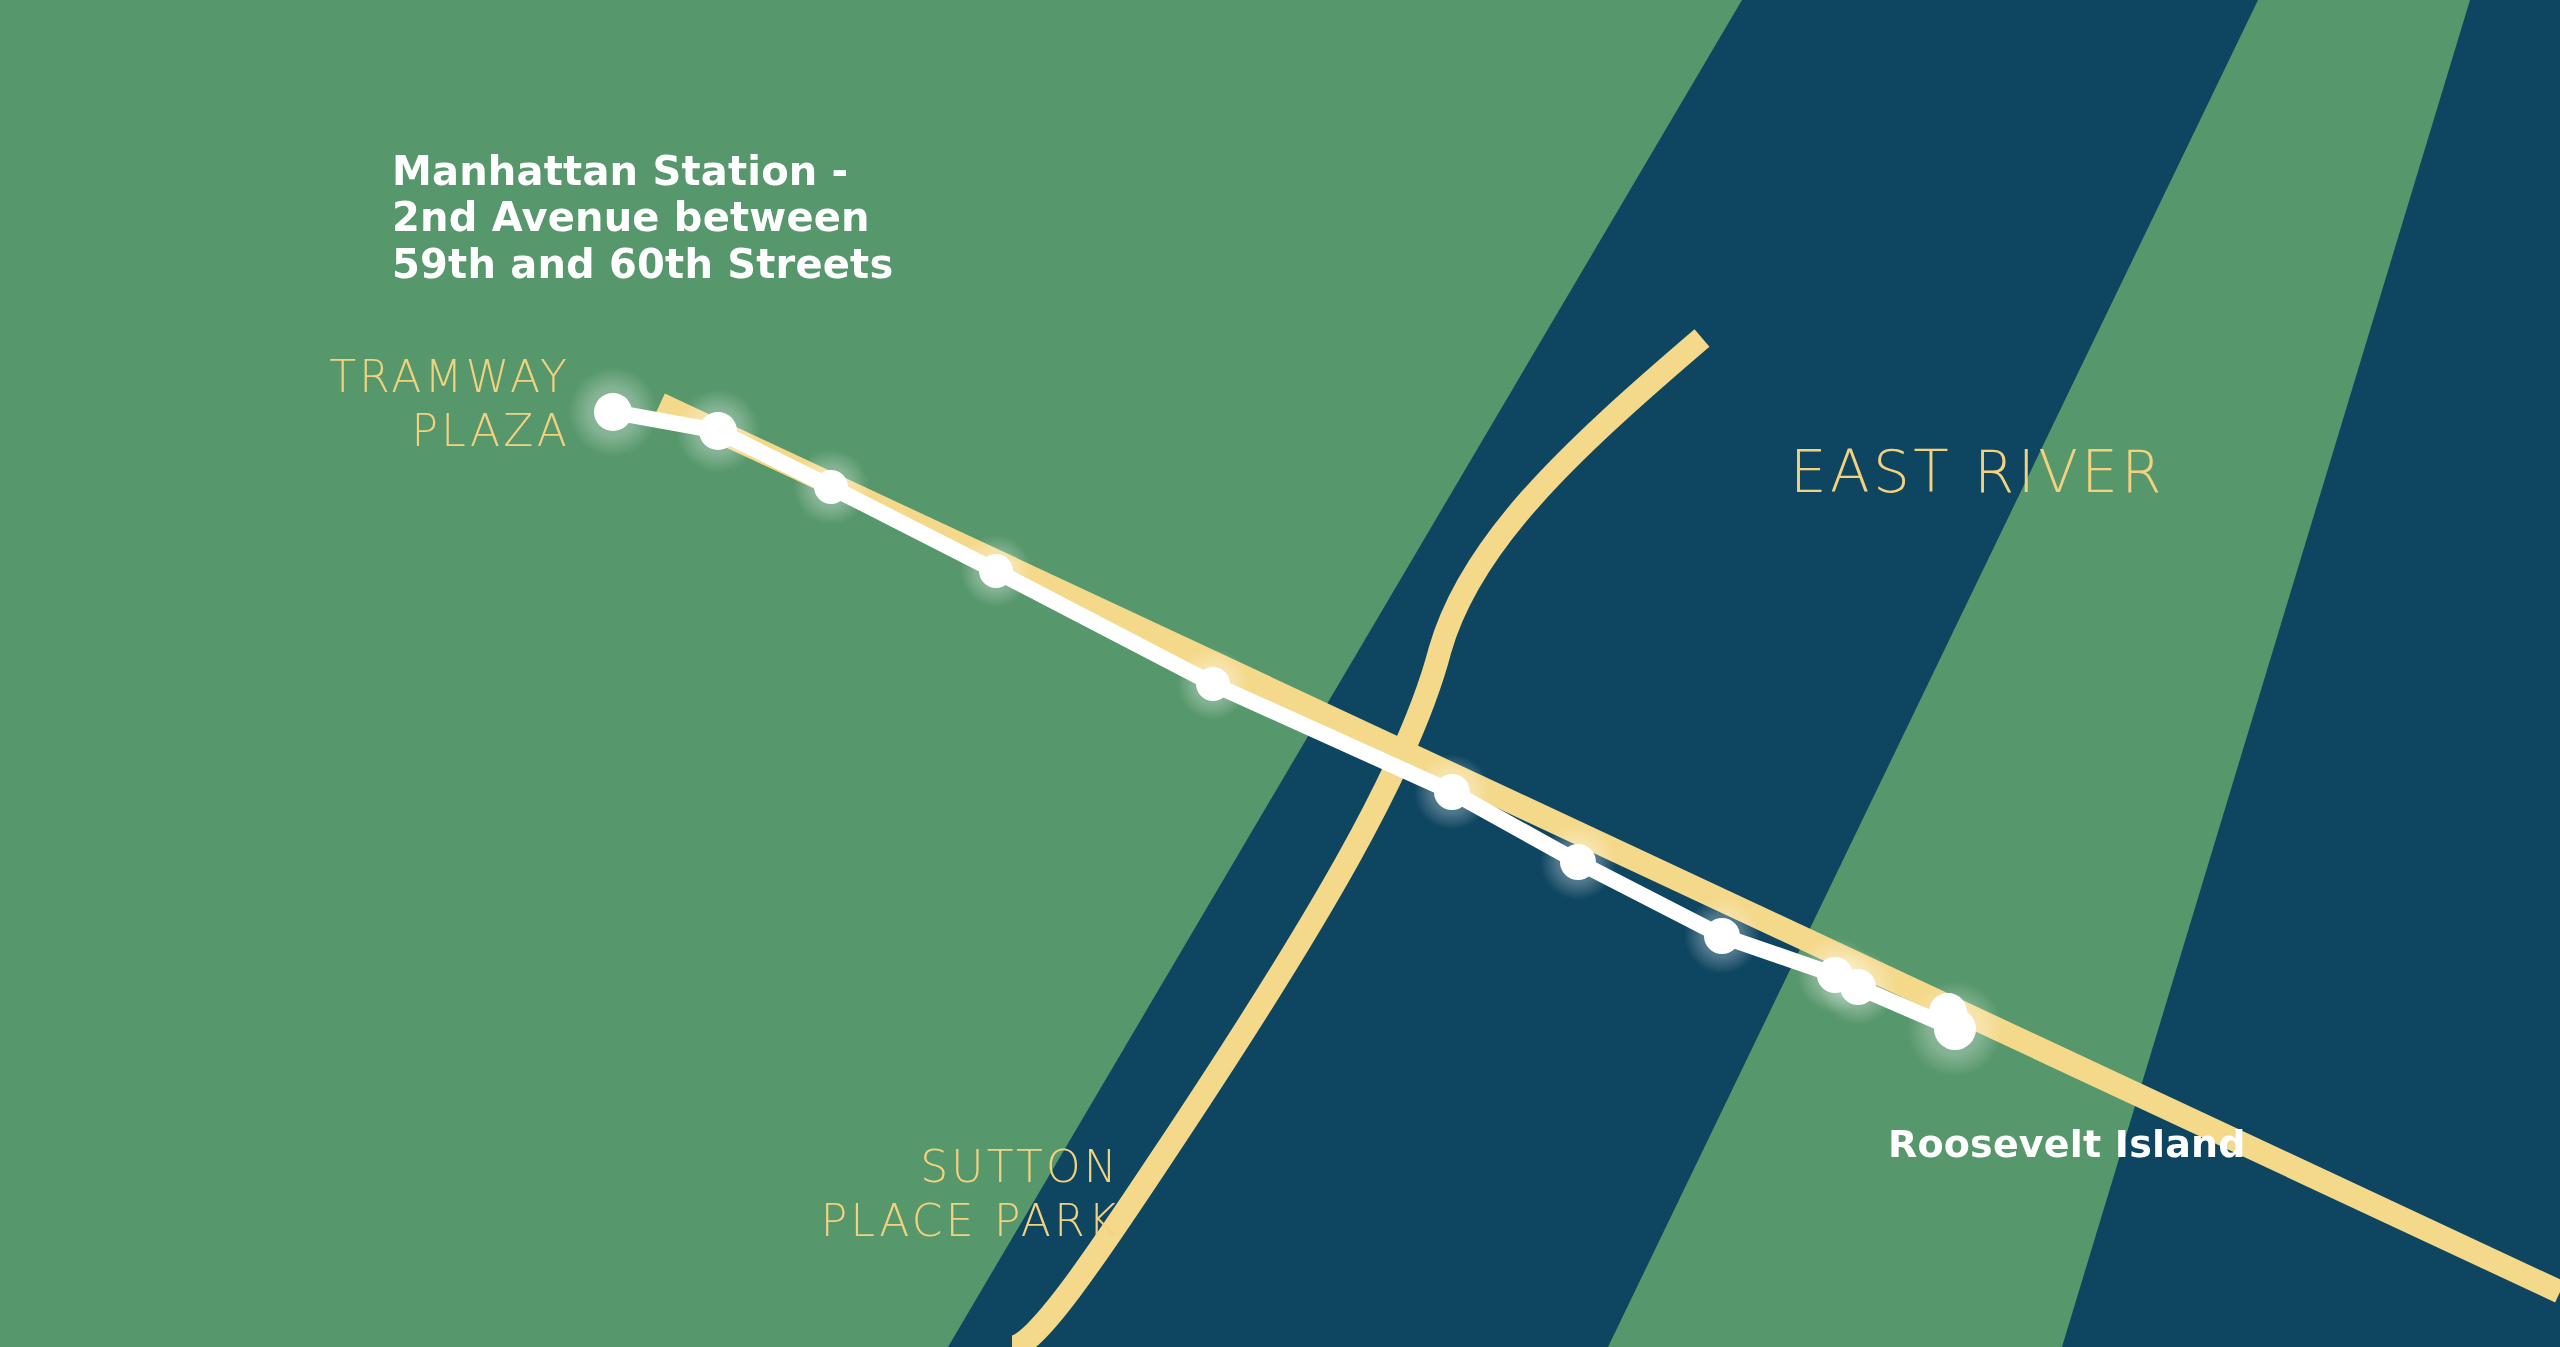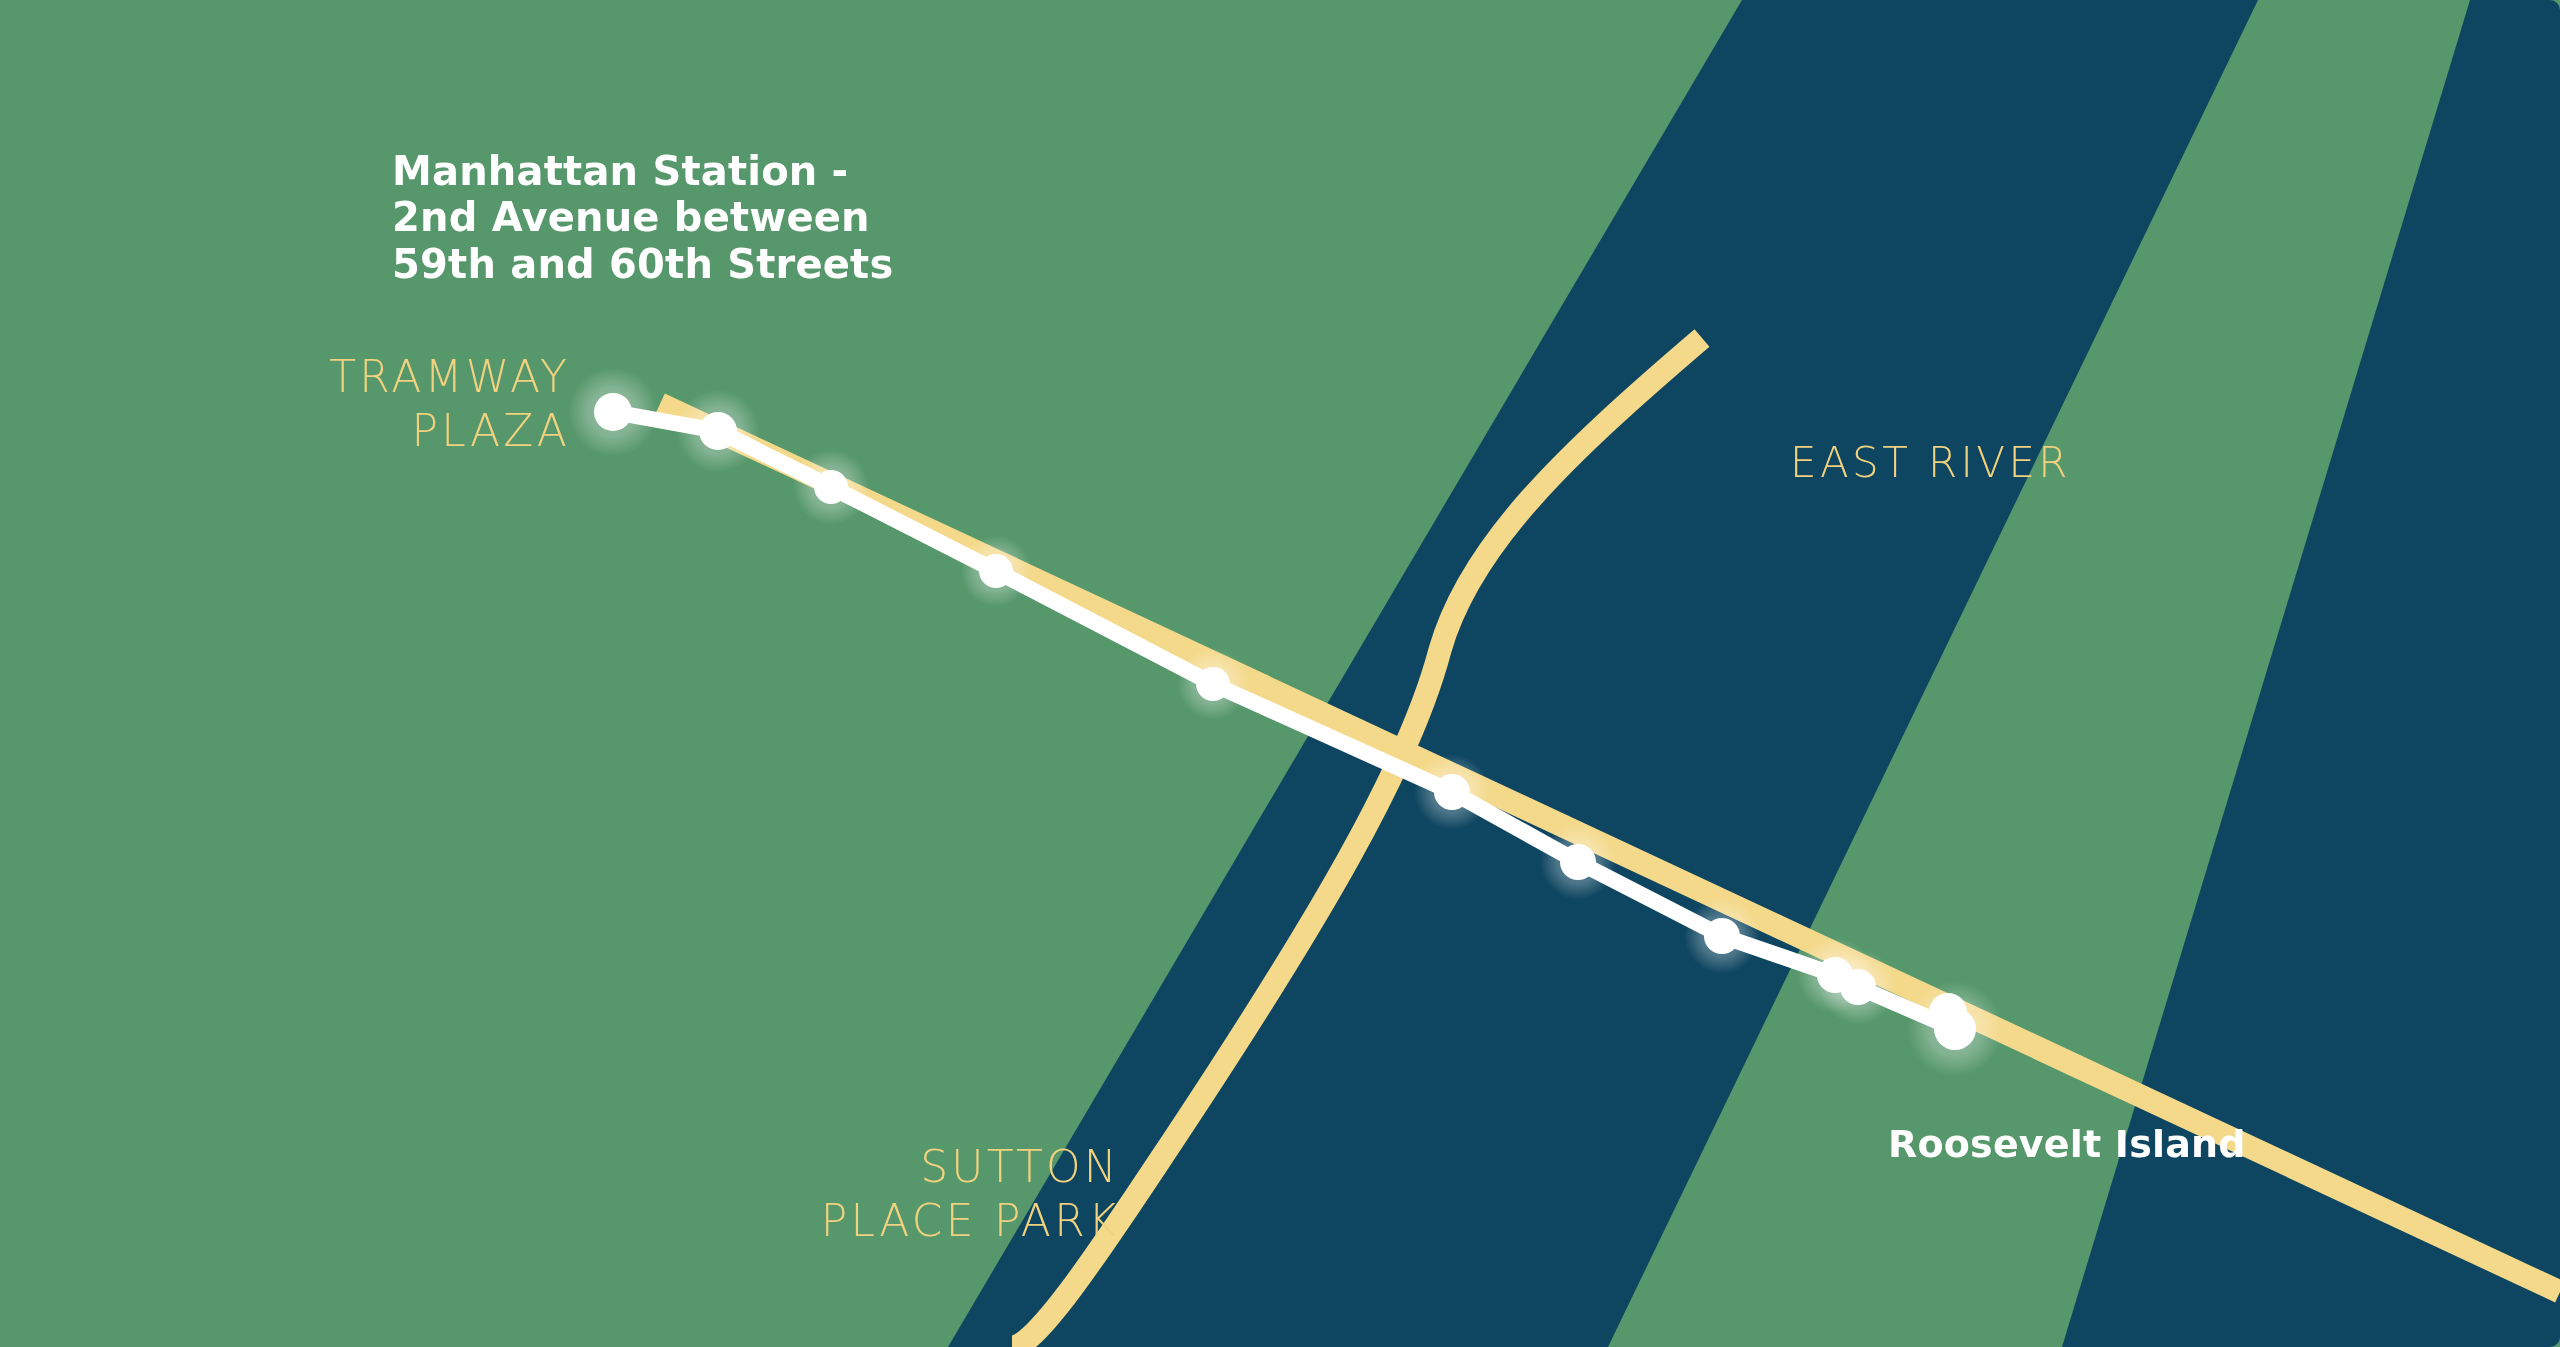--- a/index.html
+++ b/index.html
@@ -4,21 +4,20 @@
 <title>Roosevelt Island Tramway Map</title>
 <style>
   html,body{margin:0;padding:0;background:#56976b;}
   #map-root{
     position:relative;
     width:2560px;
     height:1347px;
     overflow:hidden;
     background:#56976b;
     font-family:"DejaVu Sans","Liberation Sans",sans-serif;
-    border-radius:10px;
   }
   #map-svg{position:absolute;left:0;top:0;width:2560px;height:1347px;display:block;}
 
   .map-label{
     position:absolute;
     white-space:pre;
     pointer-events:none;
     line-height:1.18;
   }
   
@@ -41,21 +40,21 @@
     font-weight:300;
     font-size:44px;
     letter-spacing:3.2px;
     line-height:1.22;
     margin-top:20px;
   }
   #label-east-river{
     left:1790px; top:438px;
     color:#f2d27f;
     font-weight:300;
-    font-size:42px;
+    font-size:58px;
     letter-spacing:3.4px;
   }
   #label-sutton-place-park{
     left:700px; top:1140px;
     width:420px;
     text-align:right;
     color:#f2d27f;
     font-weight:300;
     font-size:44px;
     letter-spacing:3.2px;

